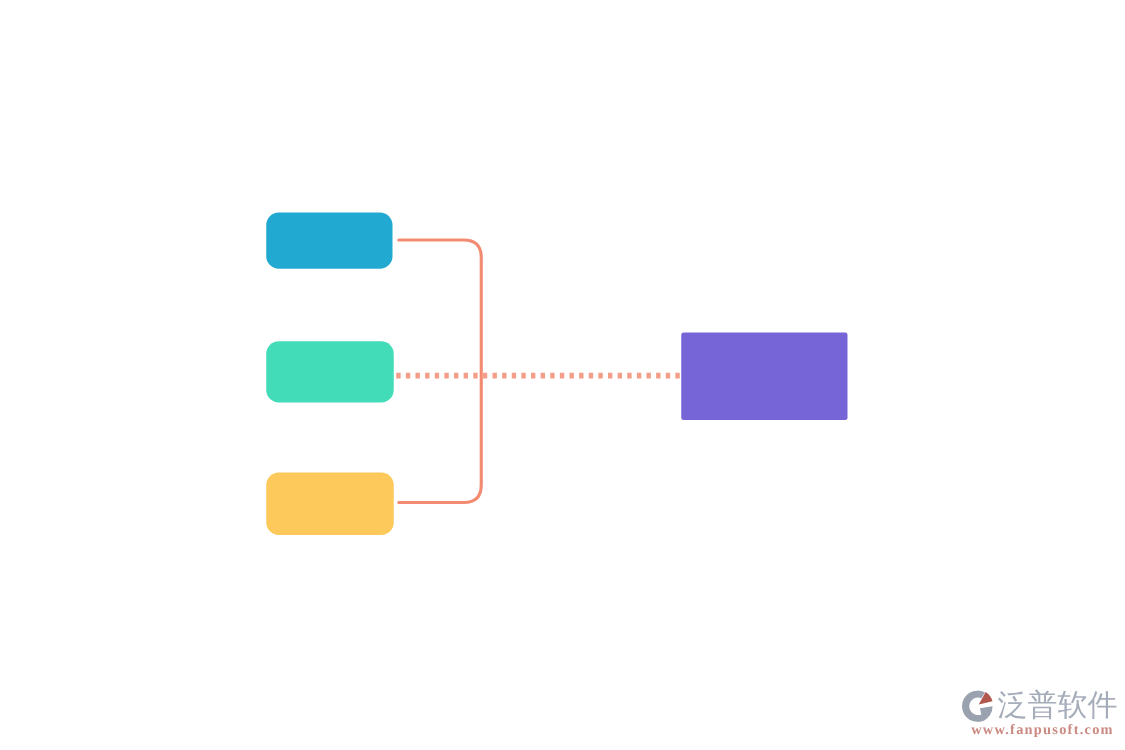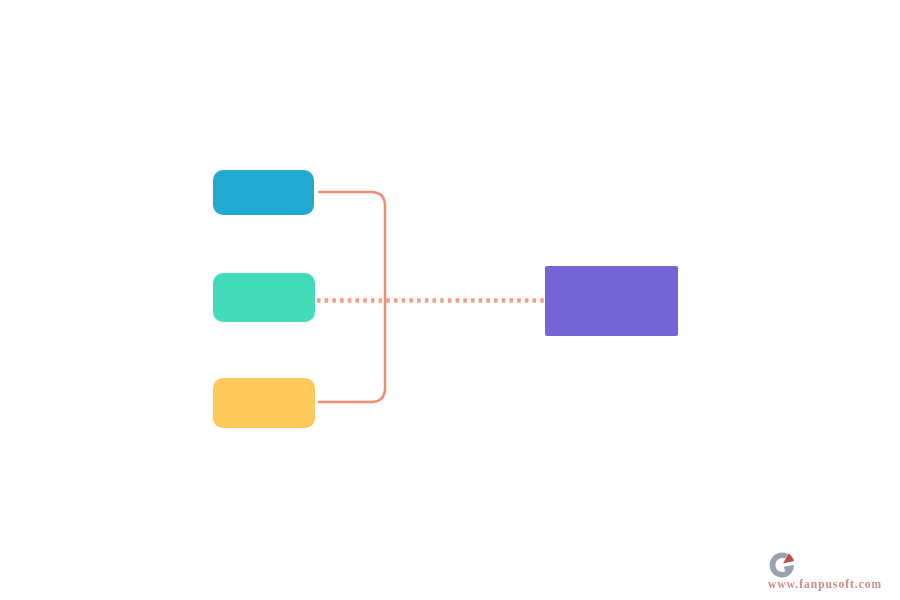--- a/index.html
+++ b/index.html
@@ -42,20 +42,21 @@
     font-size: 24px;
     line-height: 28px;
     letter-spacing: 0px;
     white-space: nowrap;
   }
   .wm-url {
     font-family: "Liberation Serif", serif;
     font-size: 11.5px;
     font-weight: bold;
     letter-spacing: 1px;
+    text-align: center;
     width: 100%;
     margin-top: -1px;
     white-space: nowrap;
   }
 </style>
 </head>
 <body>
 
 <div class="stage">
 
@@ -73,17 +74,18 @@
   <div class="node" id="node-root" style="background-color: rgb(117, 101, 215);"></div>
 
 
   <div class="watermark">
     <div class="wm-row">
       <svg class="wm-logo" width="28" height="28" viewBox="0 0 28 28">
         <path d="M 20 3 A 12.5 12.5 0 1 0 20 25 L 17 20.5 A 7 7 0 1 1 17 7.5 Z" style="fill: rgb(154, 162, 176);"></path>
         <path d="M 15 12.5 L 20.5 2.5 A 12.5 12.5 0 0 1 26 10 Z" style="fill: rgb(178, 87, 78);"></path>
         <path d="M 16 15.5 L 26 14 A 12.5 12.5 0 0 1 18 26 Z" style="fill: rgb(154, 162, 176);"></path>
       </svg>
+      <span class="wm-brand" style="color: rgb(166, 173, 186);">泛普软件</span>
     </div>
     <div class="wm-url" style="color: rgb(204, 139, 130);">www.fanpusoft.com</div>
   </div>
 
 </div>
 
 </body></html>

